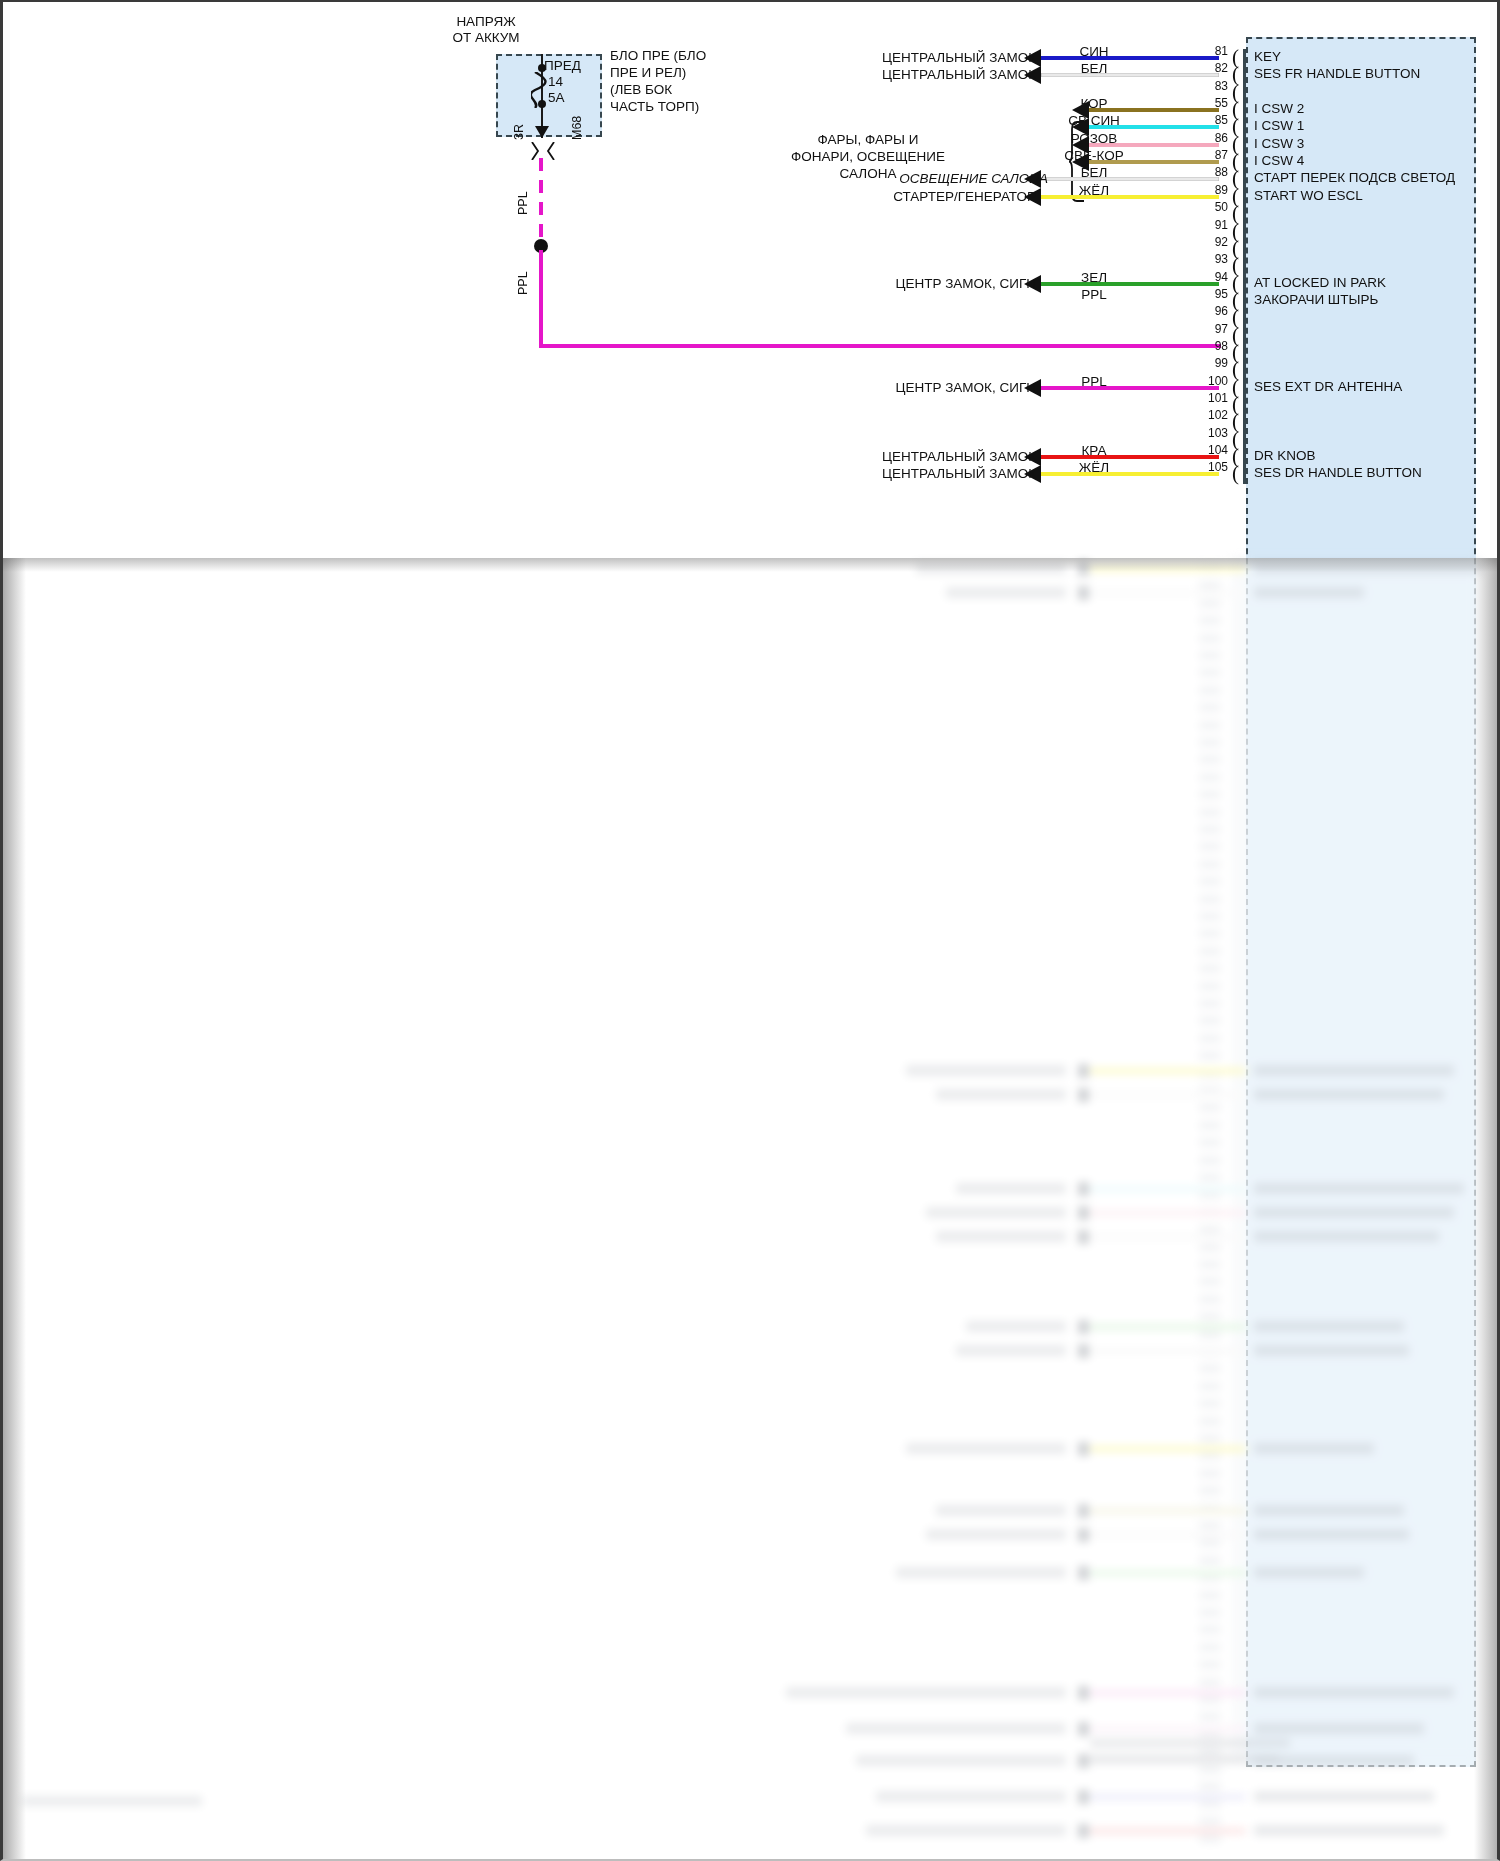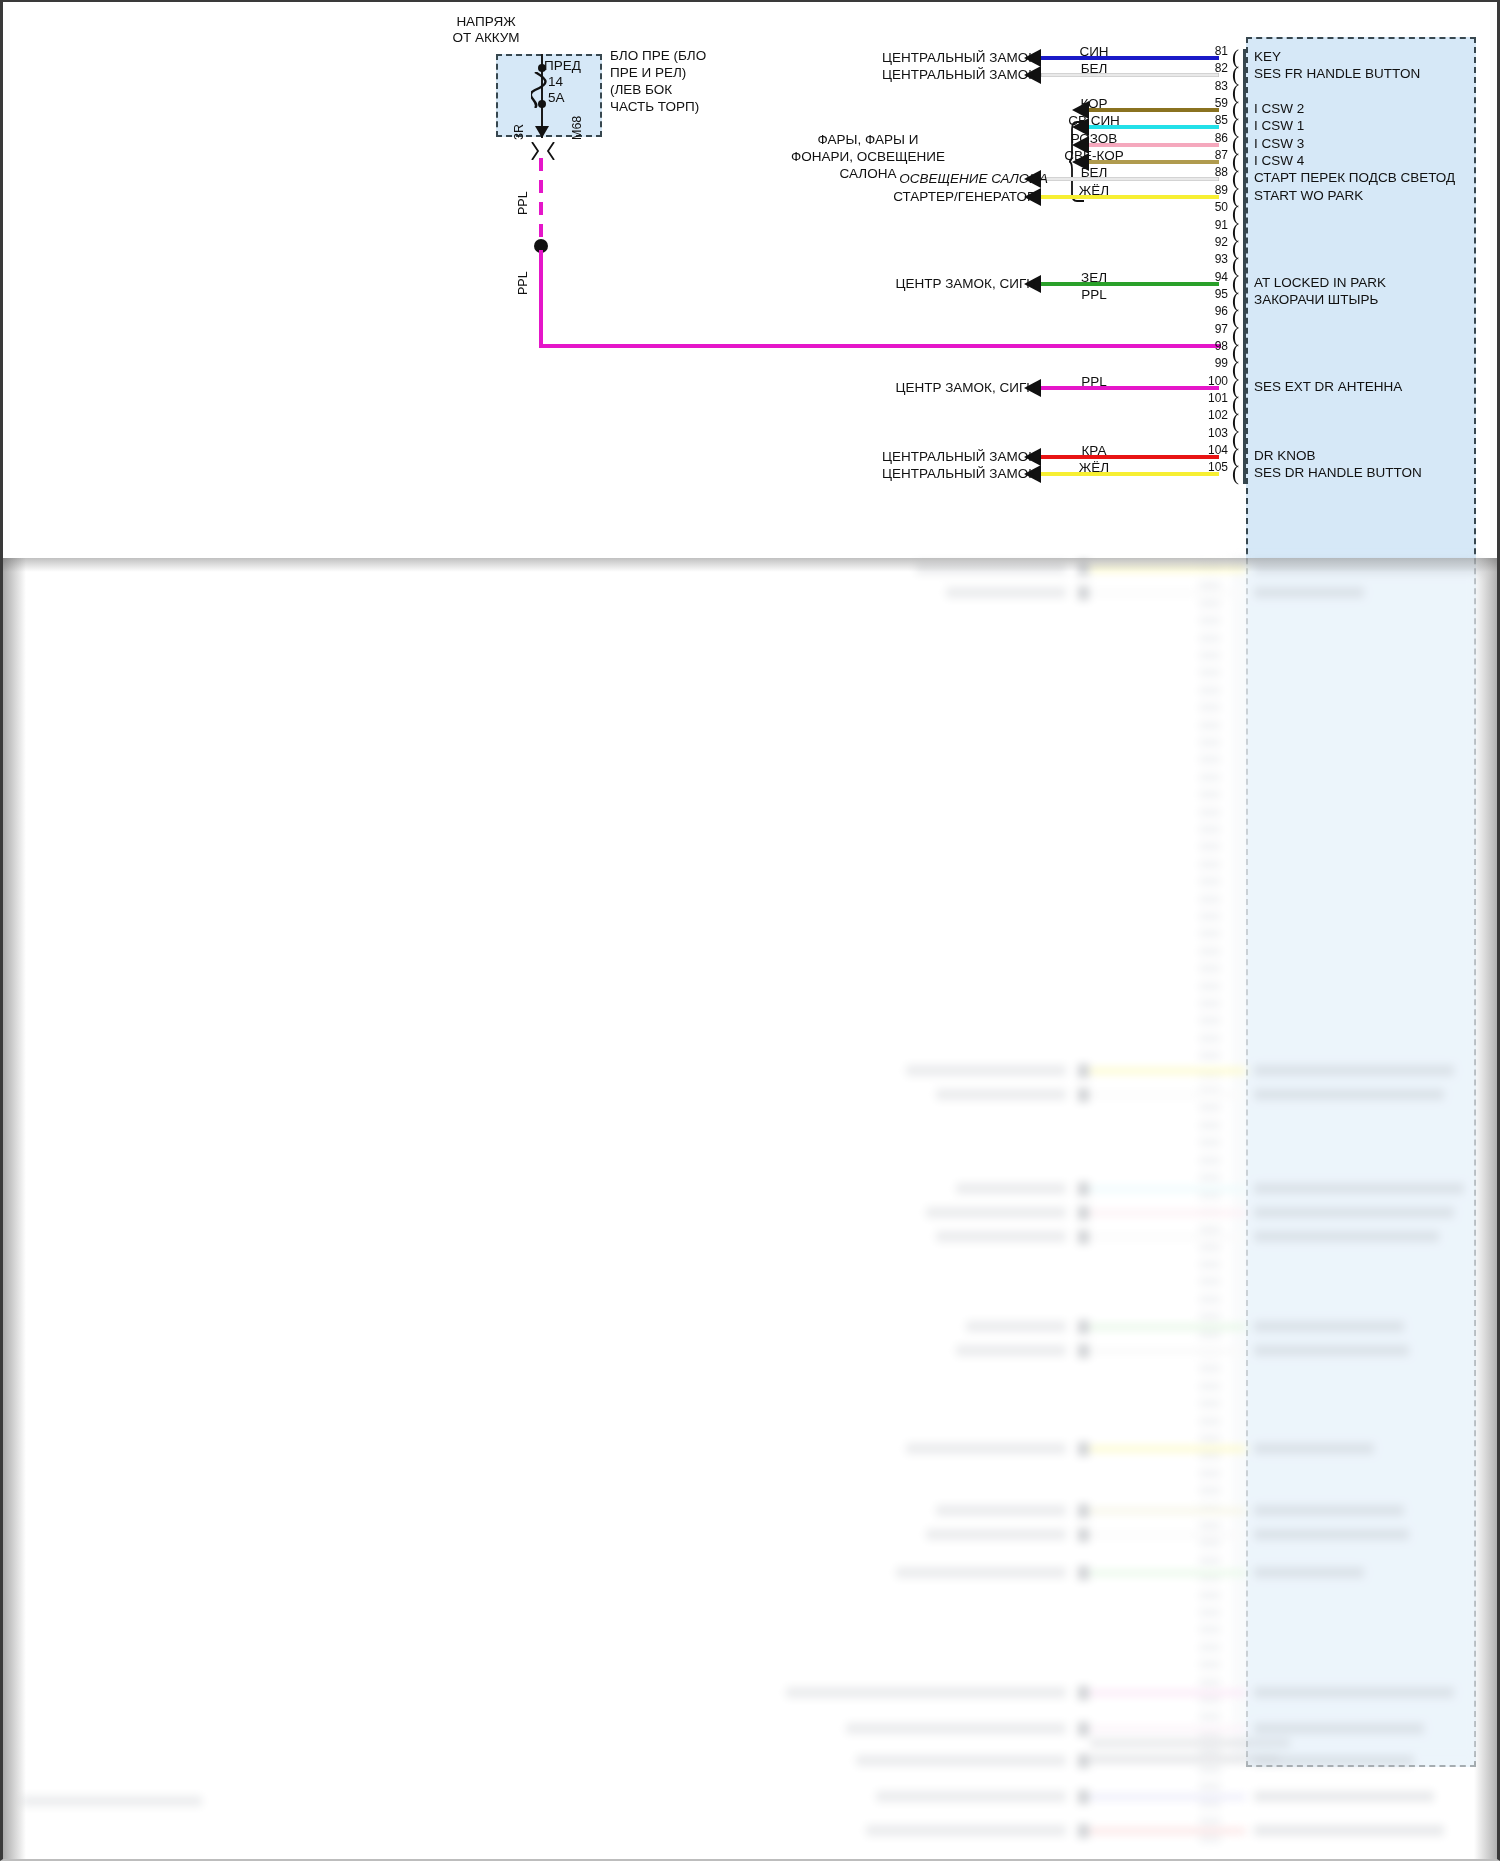--- a/index.html
+++ b/index.html
@@ -242,21 +242,21 @@
           <div class="pin-name">SES FR HANDLE BUTTON</div>
         </div>
         <div class="pin-row" style="top: 92.7px;">
           <div class="socket">(</div>
           <div class="socket-bar"></div>
           <div class="pin-num">83</div>
         </div>
         <div class="pin-row" style="top: 110.05px;">
           <div class="socket">(</div>
           <div class="socket-bar"></div>
-          <div class="pin-num">59</div>
+          <div class="pin-num">55</div>
           <div class="pin-color">КОР</div>
           <div class="pin-wire" style="left: 1089px; right: 281px; top: -2px; background: rgb(138, 114, 32);"></div>
           <div class="pin-arrow" style="left: 1072px; top: -9px; border-right: 17px solid rgb(17, 17, 17);"></div>
           <div class="pin-name">I CSW 2</div>
         </div>
         <div class="pin-row" style="top: 127.4px;">
           <div class="socket">(</div>
           <div class="socket-bar"></div>
           <div class="pin-num">85</div>
           <div class="pin-color">СВ СИН</div>
@@ -293,21 +293,21 @@
           <div class="pin-name">СТАРТ ПЕРЕК ПОДСВ СВЕТОД</div>
         </div>
         <div class="pin-row" style="top: 196.8px;">
           <div class="socket">(</div>
           <div class="socket-bar"></div>
           <div class="pin-num">89</div>
           <div class="pin-color">ЖЁЛ</div>
           <div class="pin-wire" style="left: 1041px; right: 281px; top: -2px; background: rgb(247, 239, 50);"></div>
           <div class="pin-arrow" style="left: 1024px; top: -9px; border-right: 17px solid rgb(17, 17, 17);"></div>
           <div class="pin-desc-left" style="right: 464px;">СТАРТЕР/ГЕНЕРАТОР</div>
-          <div class="pin-name">START WO PARK</div>
+          <div class="pin-name">START WO ESCL</div>
         </div>
         <div class="pin-row" style="top: 214.15px;">
           <div class="socket">(</div>
           <div class="socket-bar"></div>
           <div class="pin-num">50</div>
         </div>
         <div class="pin-row" style="top: 231.5px;">
           <div class="socket">(</div>
           <div class="socket-bar"></div>
           <div class="pin-num">91</div>

